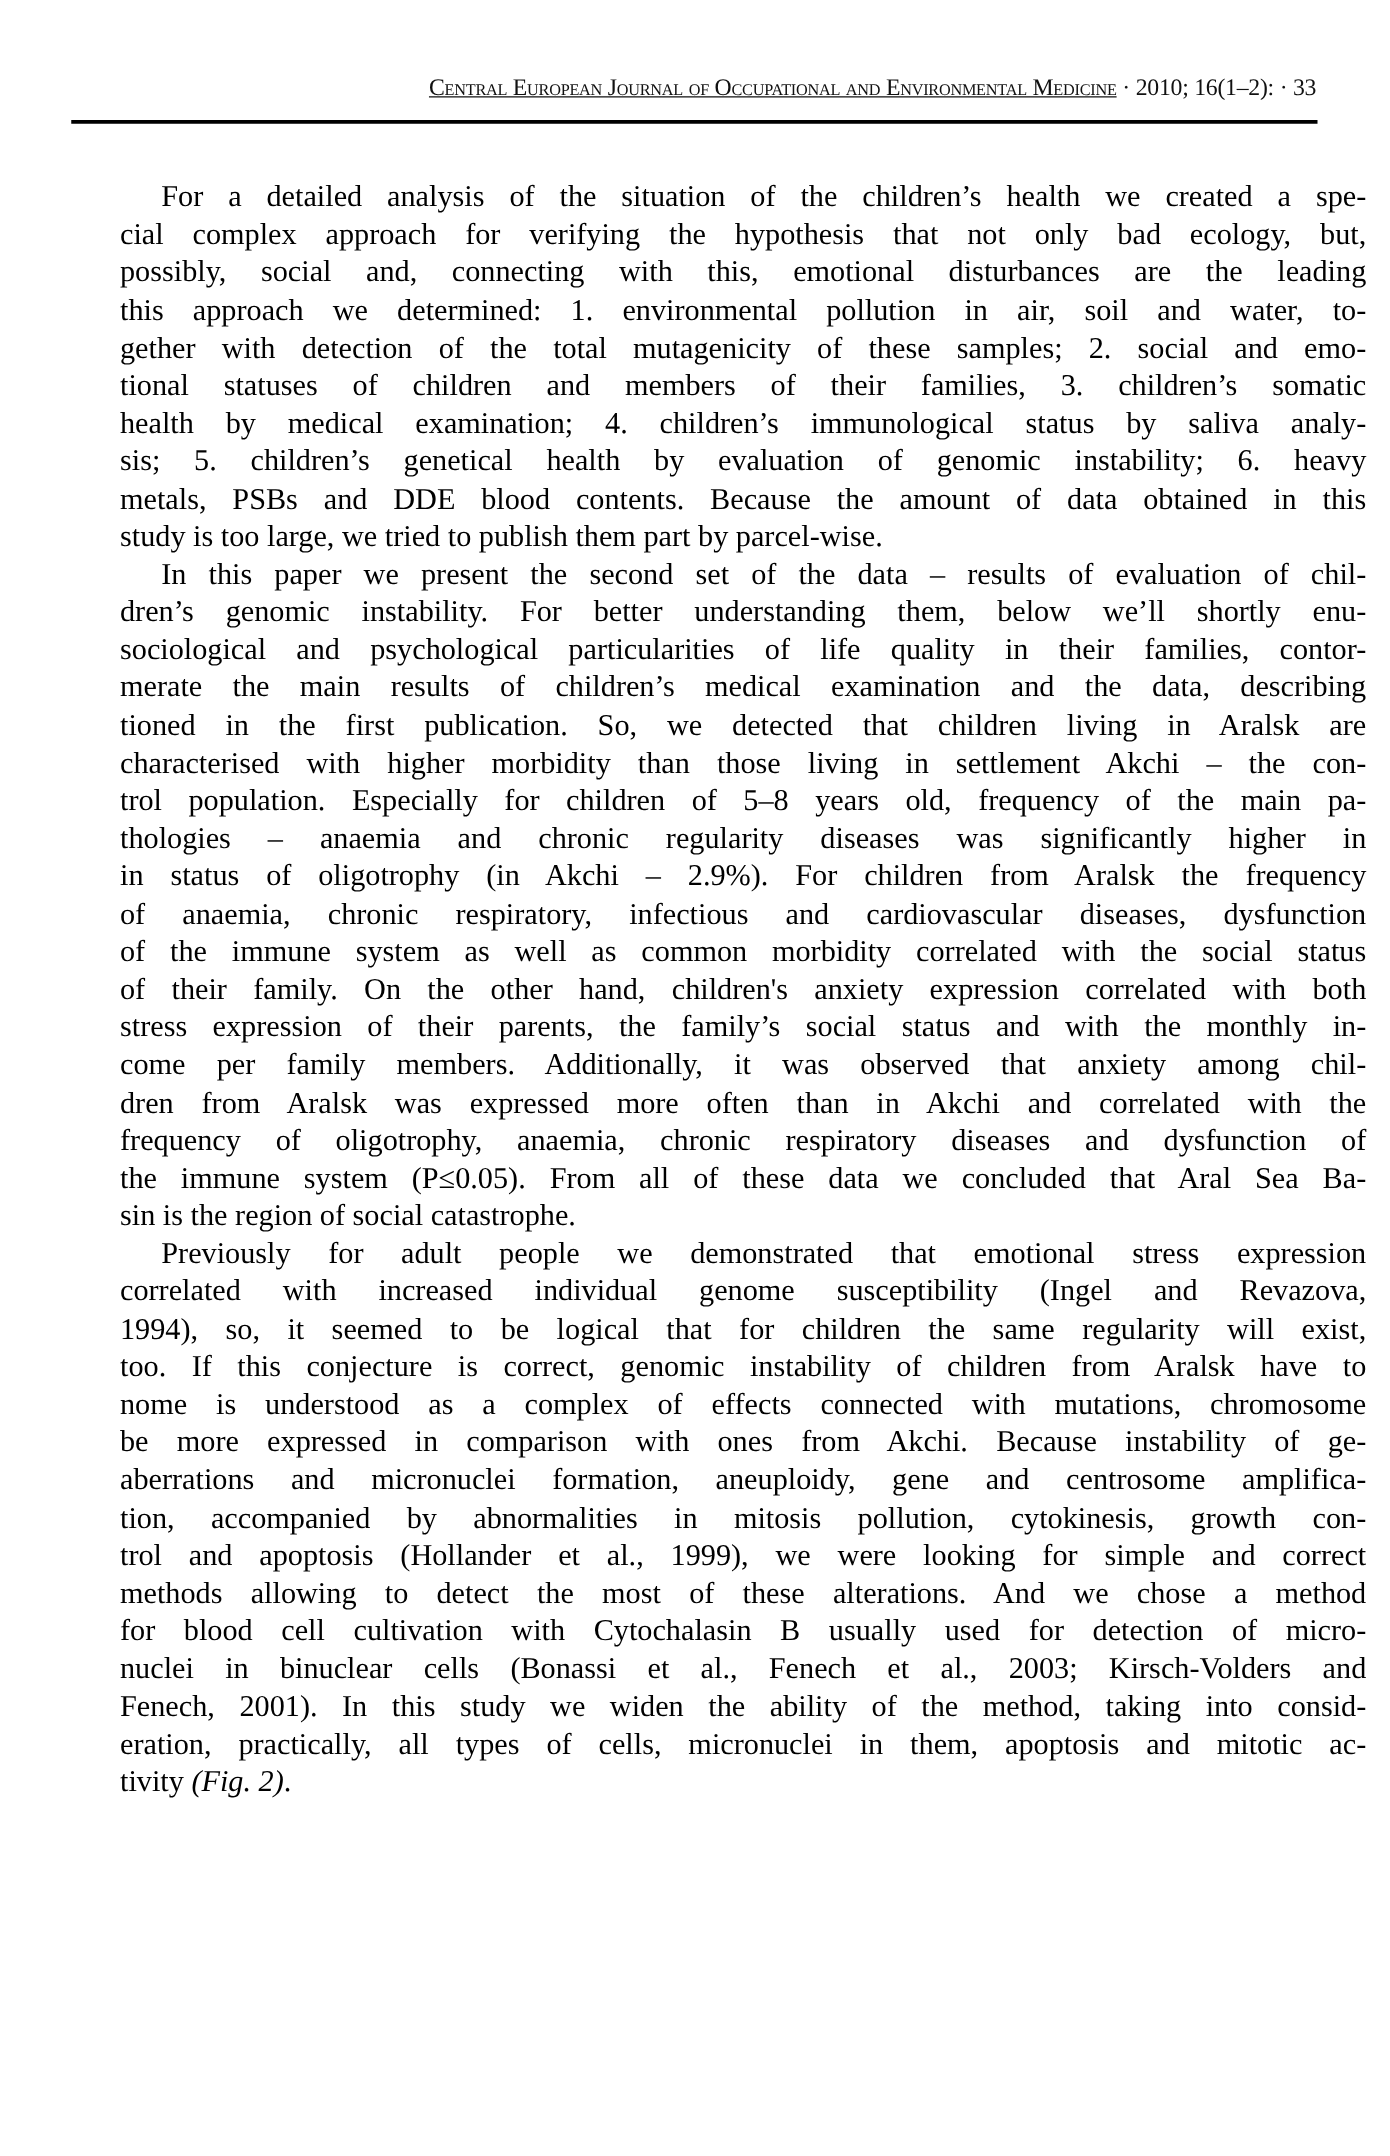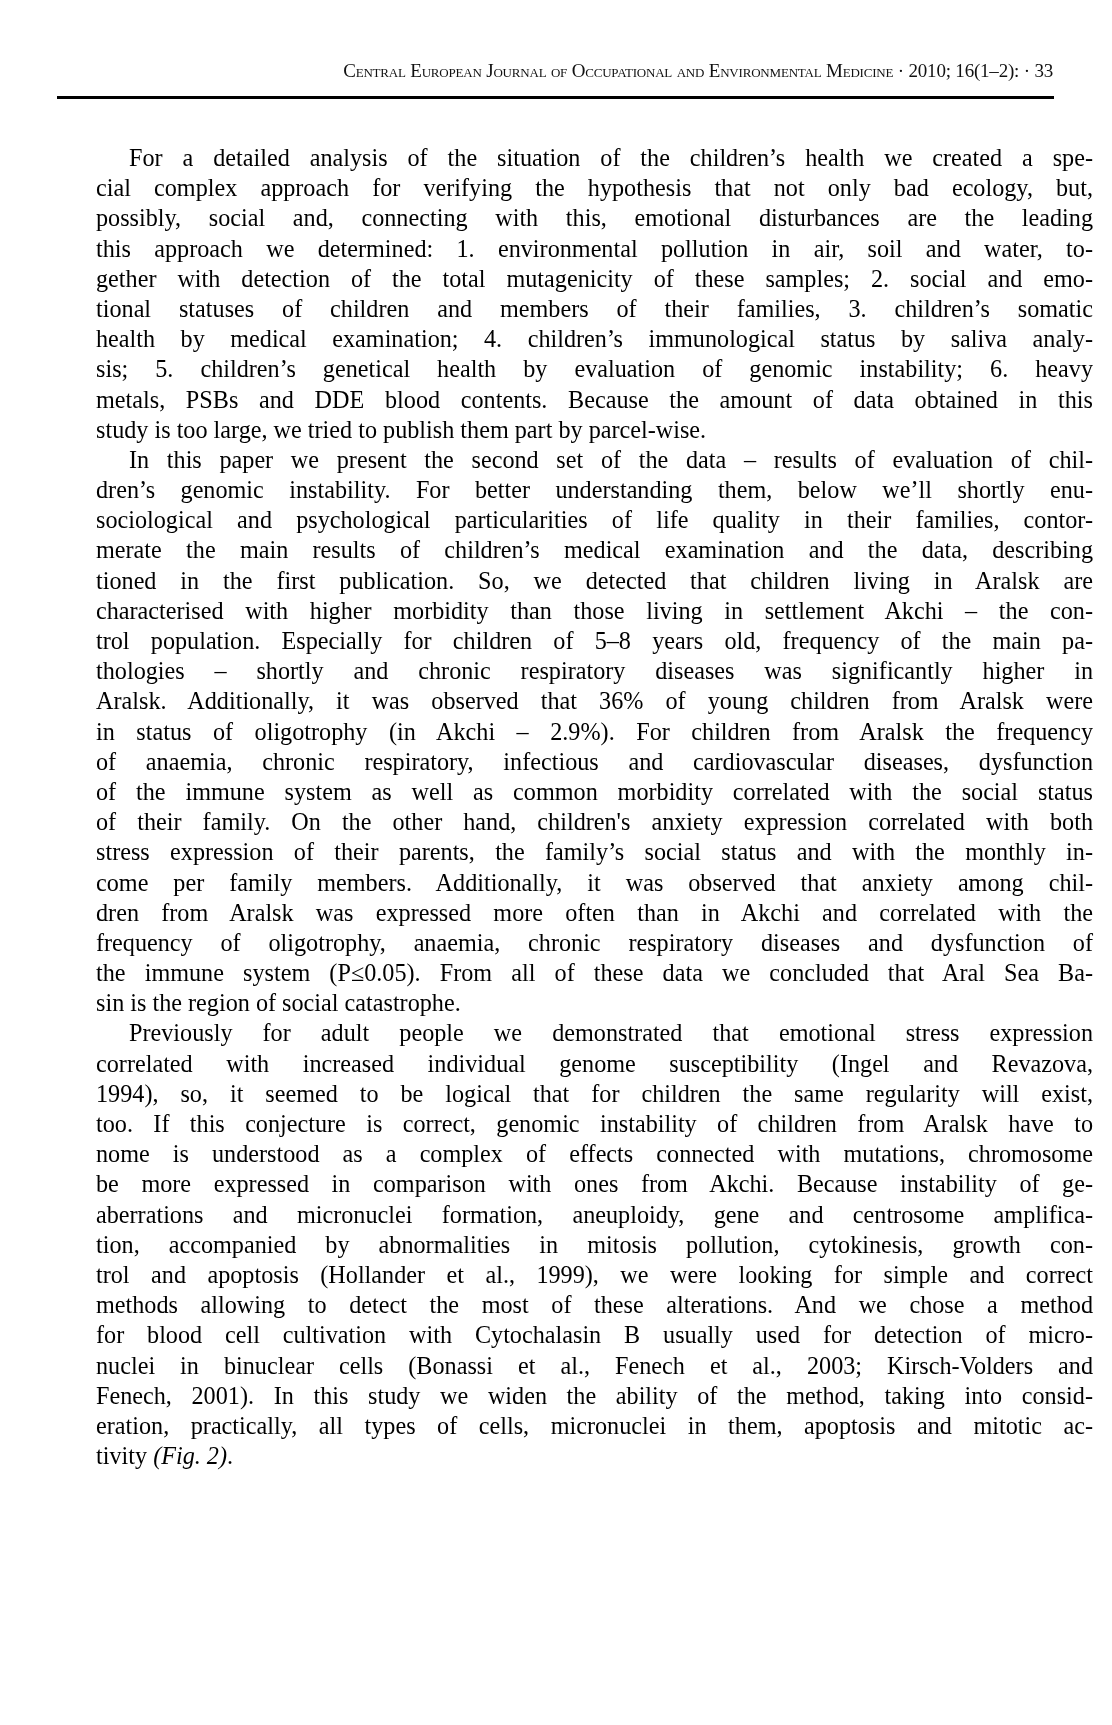--- a/index.html
+++ b/index.html
@@ -3,21 +3,21 @@
 <meta charset="utf-8">
 <style>
   html, body { margin: 0; padding: 0; background: #ffffff; }
   body { width: 1112px; height: 1725px; position: relative; overflow: hidden; }
   .page { position: absolute; left: 0; top: 0; width: 1112px; height: 1725px; background: #fff; }
   .running-head {
     position: absolute; left: 59px; width: 994px; top: 60px; height: 30px;
     text-align: right; font-family: "Liberation Serif", "DejaVu Serif", serif;
     font-size: 19px; color: #111; white-space: nowrap; letter-spacing: -0.2px;
   }
-  .running-head .sc { font-variant: small-caps; }
+  .running-head .sc { font-variant: small-caps; text-decoration: underline; }
   .head-rule {
     position: absolute; left: 57px; width: 997px; top: 96px; height: 3px; background: #000;
   }
   .body-text {
     position: absolute; left: 56px; top: 143px; width: 997px;
     font-family: "Liberation Serif", "DejaVu Serif", serif;
     font-size: 24.2px; color: #000; margin-left: 40px;
   }
   .line {
     height: 30.2px; line-height: 30.2px;
@@ -89,24 +89,21 @@
       <div class="line">
           <span class="just">tioned in the first publication. So, we detected that children living in Aralsk are</span>
         </div>
       <div class="line">
           <span class="just">characterised with higher morbidity than those living in settlement Akchi – the con-</span>
         </div>
       <div class="line">
           <span class="just">trol population. Especially for children of 5–8 years old, frequency of the main pa-</span>
         </div>
       <div class="line">
-          <span class="just">thologies – shortly and chronic respiratory diseases was significantly higher in</span>
-        </div>
-      <div class="line">
-          <span class="just">Aralsk. Additionally, it was observed that 36% of young children from Aralsk were</span>
+          <span class="just">thologies – anaemia and chronic regularity diseases was significantly higher in</span>
         </div>
       <div class="line">
           <span class="just">in status of oligotrophy (in Akchi – 2.9%). For children from Aralsk the frequency</span>
         </div>
       <div class="line">
           <span class="just">of anaemia, chronic respiratory, infectious and cardiovascular diseases, dysfunction</span>
         </div>
       <div class="line">
           <span class="just">of the immune system as well as common morbidity correlated with the social status</span>
         </div>

